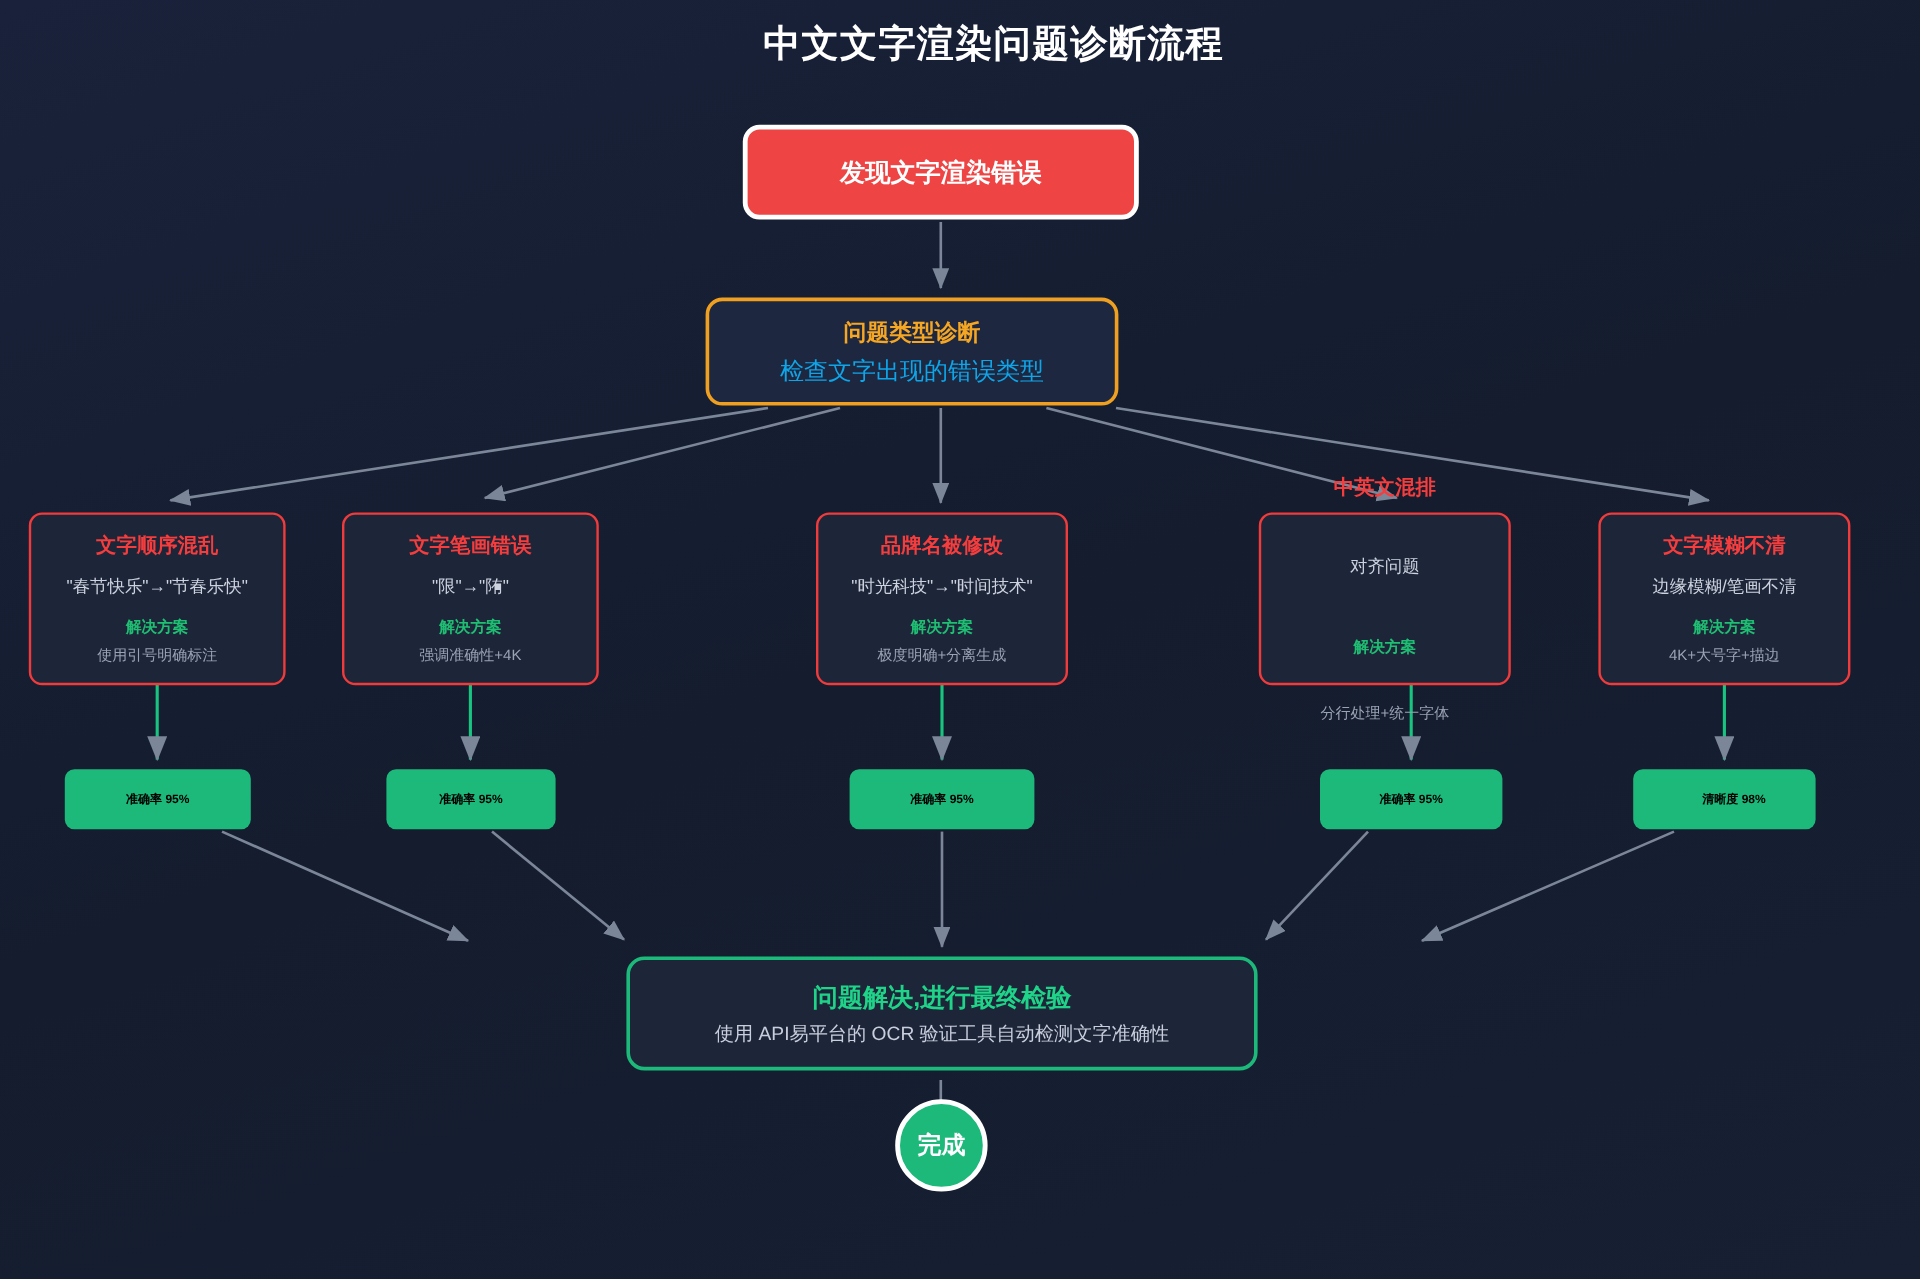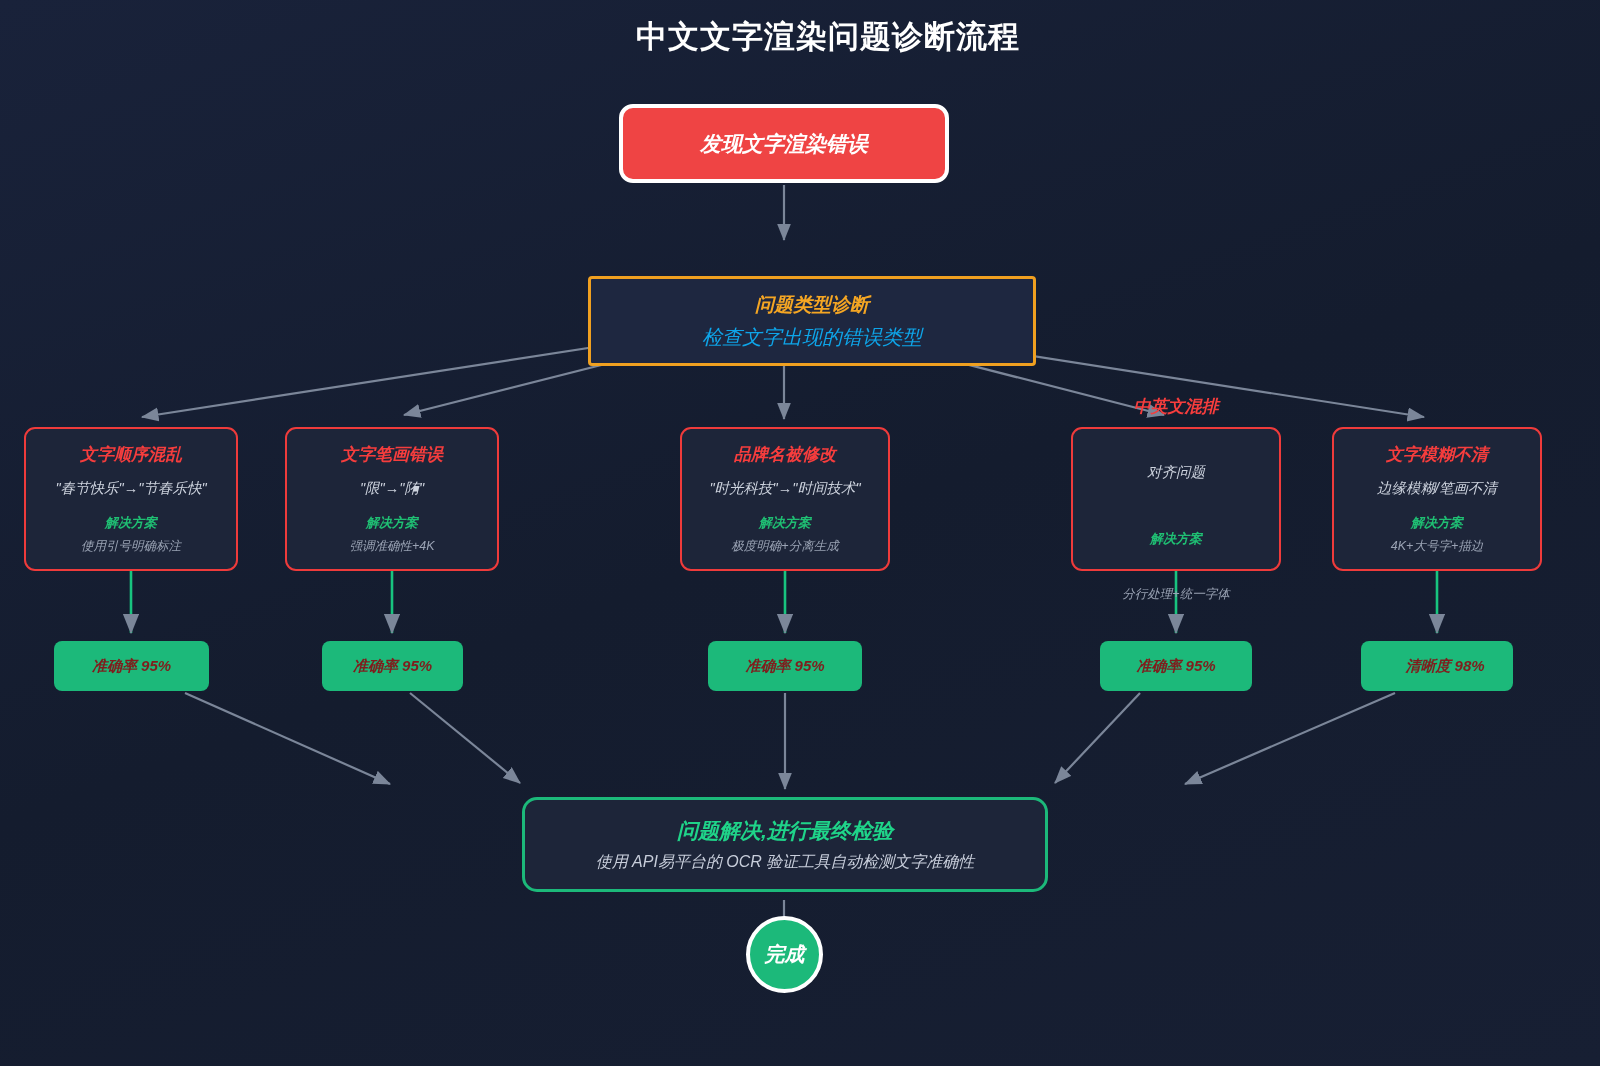--- a/index.html
+++ b/index.html
@@ -23,21 +23,20 @@
     pointer-events: none;
   }
 
   .node {
     position: absolute;
     box-sizing: border-box;
     display: flex;
     flex-direction: column;
     align-items: center;
     justify-content: center;
-    font-style: italic;
   }
 
   
   .page-title {
     position: absolute;
     left: 0;
     top: 16px;
     width: 1600px;
     text-align: center;
     color: #ffffff;
@@ -60,26 +59,25 @@
   .start-node .lbl {
     color: #ffffff;
     font-size: 21px;
     font-weight: bold;
   }
 
   
   .diagnose-node {
     left: 588px;
     top: 248px;
-    width: 448px;
+    width: 344px;
     height: 90px;
     background: #1e2740;
     border: 3px solid #f0a020;
-    border-radius: 4px;
-    margin-top: 28px;
+    border-radius: 14px;
   }
   .diagnose-node .title {
     color: #f5a623;
     font-size: 19px;
     font-weight: bold;
     margin-bottom: 6px;
   }
   .diagnose-node .sub {
     color: #0ea5e9;
     font-size: 20px;
@@ -112,33 +110,33 @@
     margin-bottom: 6px;
   }
   .problem-node .p-solution {
     color: #9aa3b4;
     font-size: 12.5px;
   }
 
   .pn0 { left: 24px;   width: 214px; }
   .pn1 { left: 285px;  width: 214px; }
   .pn2 { left: 680px;  width: 210px; }
-  .pn3 { left: 1071px; width: 210px; gap: 32px; }
+  .pn3 { left: 1049px; width: 210px; gap: 32px; }
   .pn4 { left: 1332px; width: 210px; }
 
   
   .result-node {
     top: 641px;
     height: 50px;
     background: #1cb97a;
     border-radius: 8px;
   }
   .result-node .lbl {
-    color: #7f1d1d;
-    font-size: 15px;
+    color: #000000;
+    font-size: 10px;
     font-weight: bold;
   }
   .rn0 { left: 54px;   width: 155px; }
   .rn1 { left: 322px;  width: 141px; }
   .rn2 { left: 708px;  width: 154px; }
   .rn3 { left: 1100px; width: 152px; }
   .rn4 { left: 1361px; width: 152px; padding-left: 16px; }
 
   
   .final-node {

